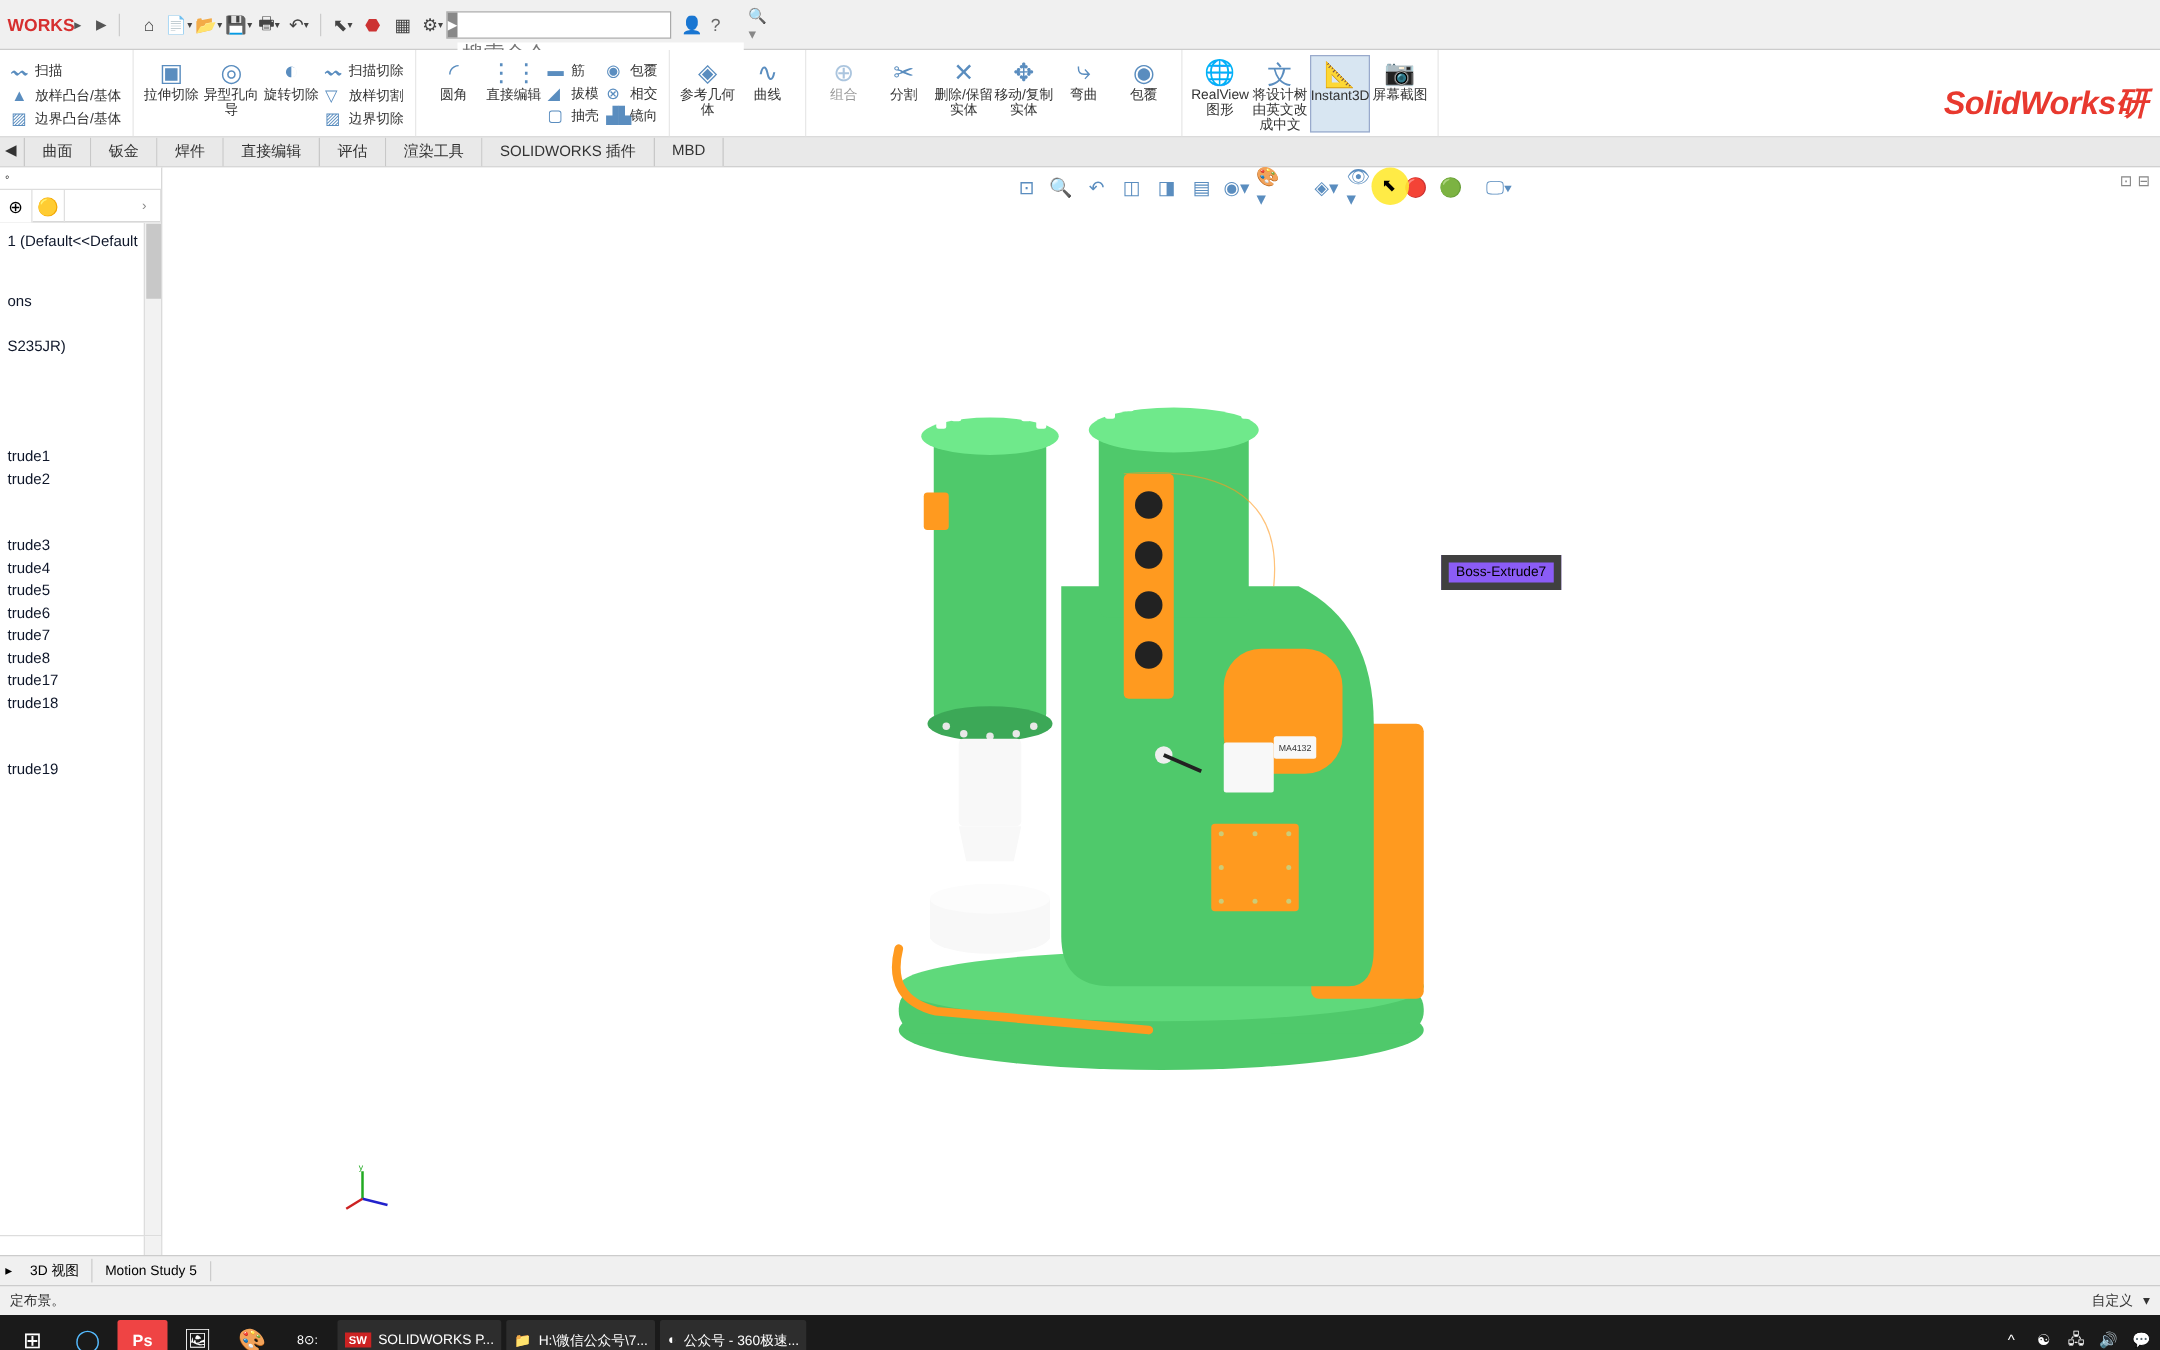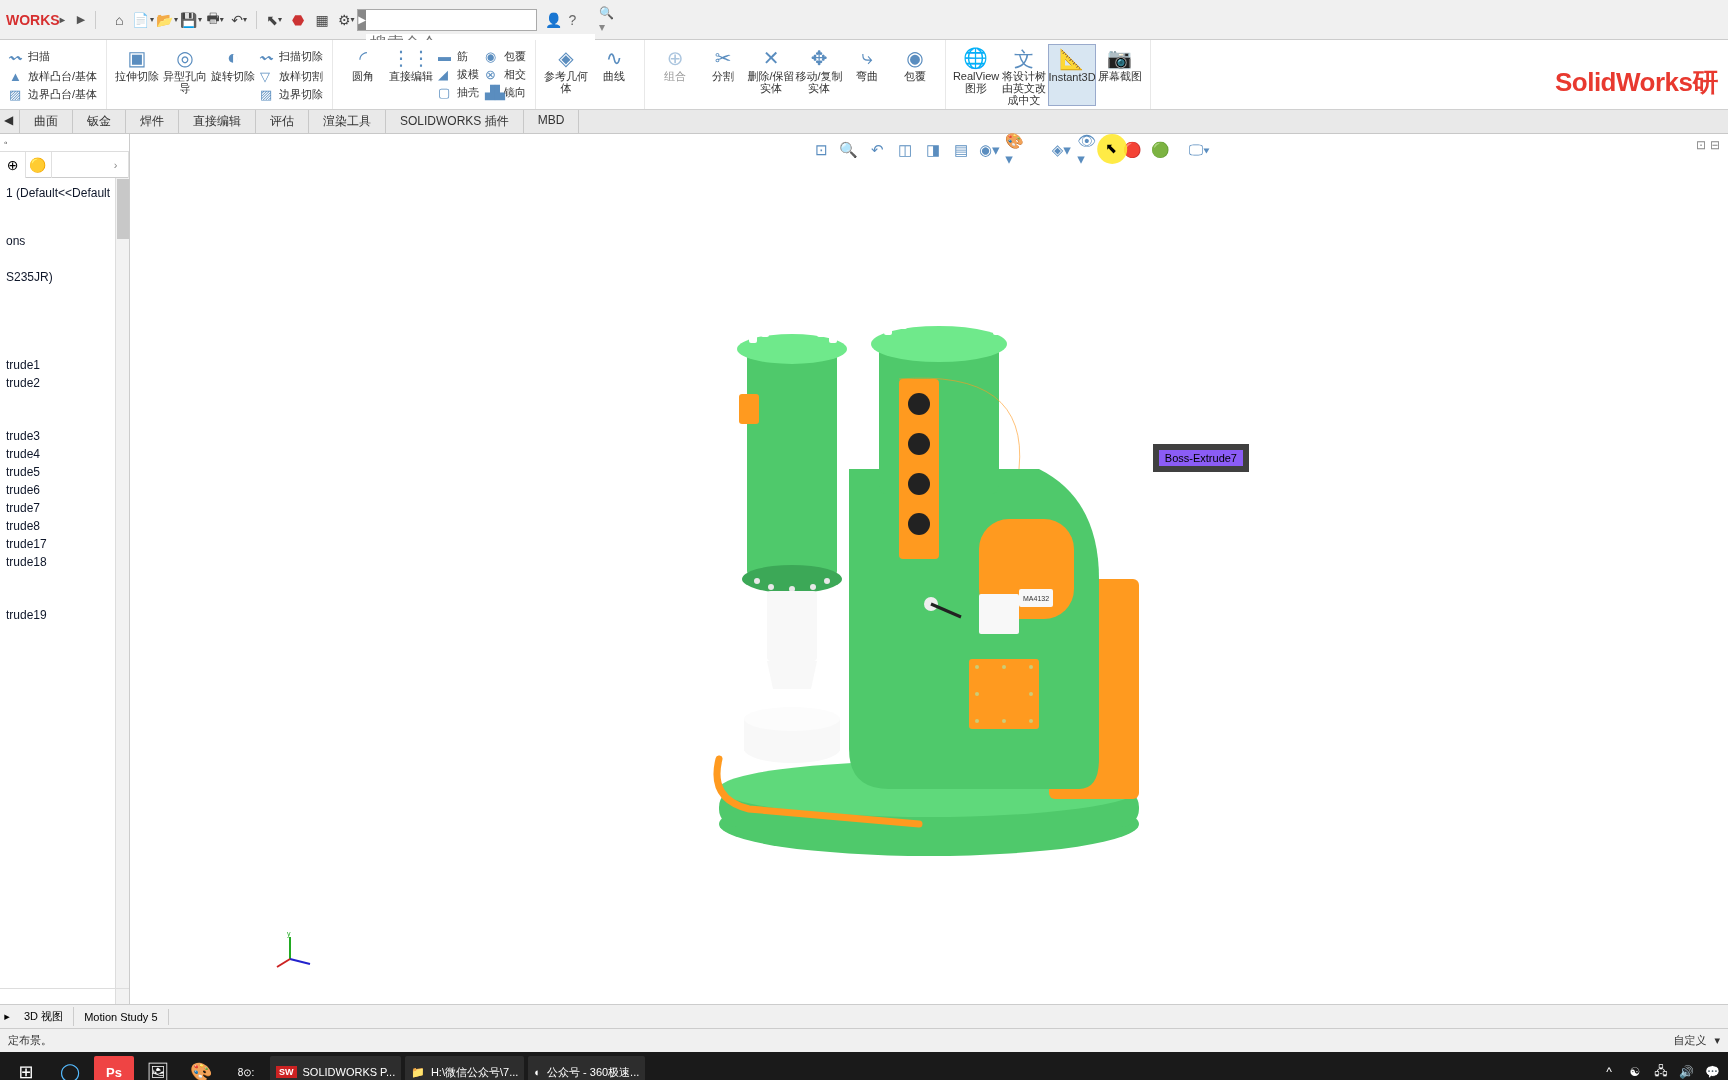--- a/index.html
+++ b/index.html
@@ -22,21 +22,21 @@
 
 .ribbon { height: 70px; background: #fff; border-bottom: 1px solid #d0d0d0; display: flex; position: relative; }
 .ribbon-group { display: flex; align-items: center; padding: 3px 6px; border-right: 1px solid #e8e8e8; }
 .ribbon-btn-lg { display: flex; flex-direction: column; align-items: center; width: 48px; height: 62px; cursor: pointer; font-size: 11px; color: #333; justify-content: flex-start; padding-top: 2px; }
 .ribbon-btn-lg .ricon { font-size: 20px; height: 22px; color: #5a8dbf; }
 .ribbon-btn-lg .rlabel { text-align: center; line-height: 1.1; margin-top: 2px; }
 .ribbon-stack { display: flex; flex-direction: column; gap: 1px; font-size: 11px; }
 .ribbon-btn-sm { display: flex; align-items: center; gap: 3px; padding: 1px 3px; cursor: pointer; color: #333; white-space: nowrap; }
 .ribbon-btn-sm .ricon-sm { font-size: 13px; color: #5a8dbf; width: 16px; }
 .ribbon-active { background: #d8e6f2; border: 1px solid #9ac; }
-.sw-brand { position: absolute; right: 10px; top: 25px; color: #e8392f; font-weight: bold; font-size: 26px; font-family: "Segoe UI", Arial; letter-spacing: -0.5px; }
+.sw-brand { position: absolute; right: 10px; top: 25px; color: #e8392f; font-weight: bold; font-size: 26px; font-style: italic; font-family: "Segoe UI", Arial; letter-spacing: -0.5px; }
 
 
 .tabs { display: flex; height: 24px; background: #e9e9e9; border-bottom: 1px solid #c8c8c8; font-size: 12px; }
 .tab { padding: 3px 14px; border-right: 1px solid #c8c8c8; cursor: pointer; color: #333; background: #e9e9e9; }
 
 
 .main { display: flex; height: calc(1080px - 28px - 70px - 24px - 24px - 24px - 40px); }
 .sidebar { width: 130px; background: #fff; border-right: 1px solid #ccc; display: flex; flex-direction: column; }
 .side-tabs { height: 26px; display: flex; border-bottom: 1px solid #ccc; }
 .side-tab { width: 26px; height: 26px; display: flex; align-items: center; justify-content: center; border-right: 1px solid #e0e0e0; font-size: 14px; }

